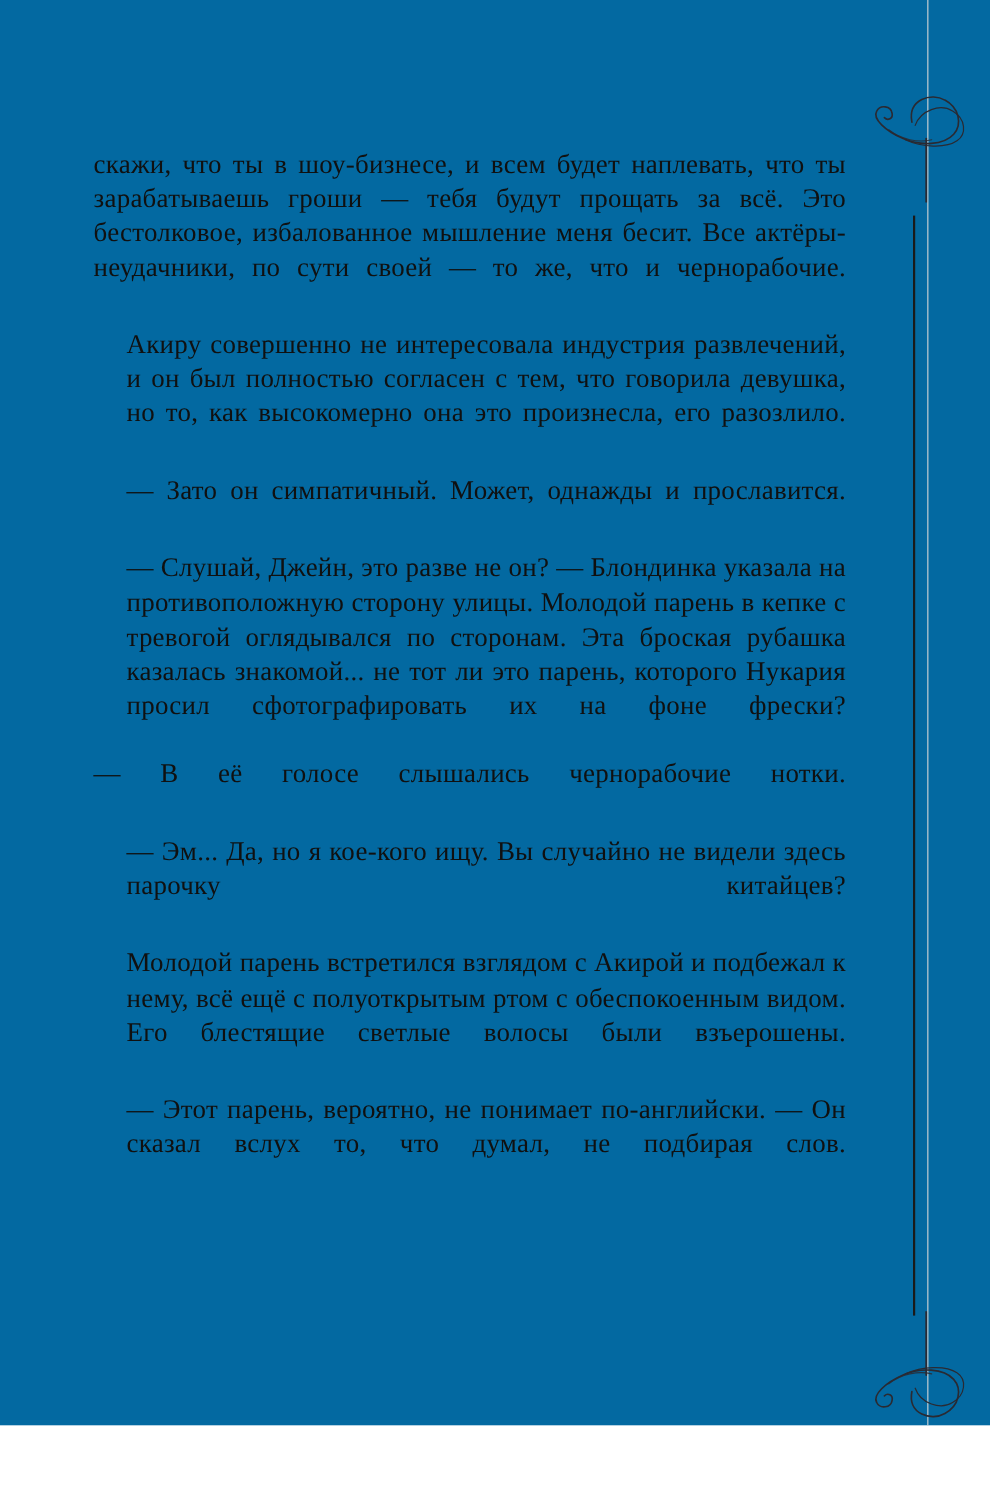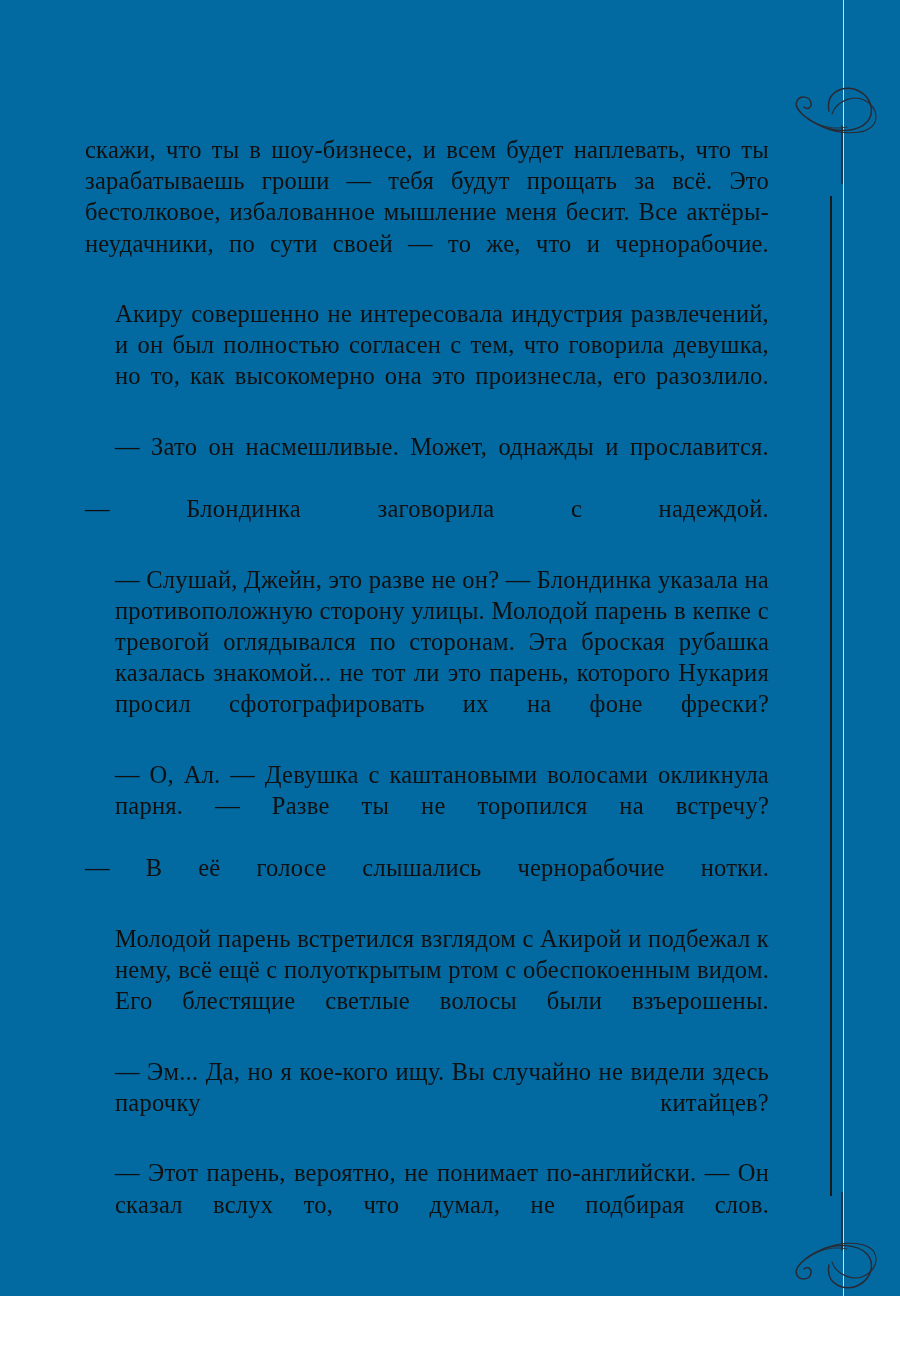--- a/index.html
+++ b/index.html
@@ -126,24 +126,22 @@
         <path d="M57 34 C62 20, 80 14, 91 21 C103 28, 104 42, 95 48 C85 55, 63 54, 48 47" stroke-width="1.1"></path>
         <path d="M33 38 C44 47, 60 50, 72 47" stroke-width="1" opacity="0.85"></path>
         <path d="M67 46 L67 104" stroke-width="1.6"></path>
       </g>
     </svg>
   </div>
 
   <div class="text-column">
     <p class="para">скажи, что ты в шоу-бизнесе, и всем будет наплевать, что ты зарабатываешь гроши — тебя будут прощать за всё. Это бестолковое, избалованное мышление меня бесит. Все актёры-неудачники, по сути своей — то же, что и чернорабочие.</p>
     <p class="para gap-top">Акиру совершенно не интересовала индустрия развлечений, и он был полностью согласен с тем, что говорила девушка, но то, как высокомерно она это произнесла, его разозлило.</p>
-    <p class="para gap-top">— Зато он насмешливые. Может, однажды и прославится.</p>
-    <p class="para tight">— Блондинка заговорила с надеждой.</p>
+    <p class="para gap-top">— Зато он симпатичный. Может, однажды и прославится.</p>
     <p class="para gap-top">— Слушай, Джейн, это разве не он? — Блондинка указала на противоположную сторону улицы. Молодой парень в кепке с тревогой оглядывался по сторонам. Эта броская рубашка казалась знакомой... не тот ли это парень, которого Нукария просил сфотографировать их на фоне фрески?</p>
-    <p class="para gap-top">— О, Ал. — Девушка с каштановыми волосами окликнула парня. — Разве ты не торопился на встречу?</p>
     <p class="para tight">— В её голосе слышались чернорабочие нотки.</p>
+    <p class="para gap-top">— Эм... Да, но я кое-кого ищу. Вы случайно не видели здесь парочку китайцев?</p>
     <p class="para gap-top">Молодой парень встретился взглядом с Акирой и подбежал к нему, всё ещё с полуоткрытым ртом с обеспокоенным видом. Его блестящие светлые волосы были взъерошены.</p>
-    <p class="para gap-top">— Эм... Да, но я кое-кого ищу. Вы случайно не видели здесь парочку китайцев?</p>
     <p class="para gap-top">— Этот парень, вероятно, не понимает по-английски. — Он сказал вслух то, что думал, не подбирая слов.</p>
 
   </div>
 
 </div>
 
 </body></html>

